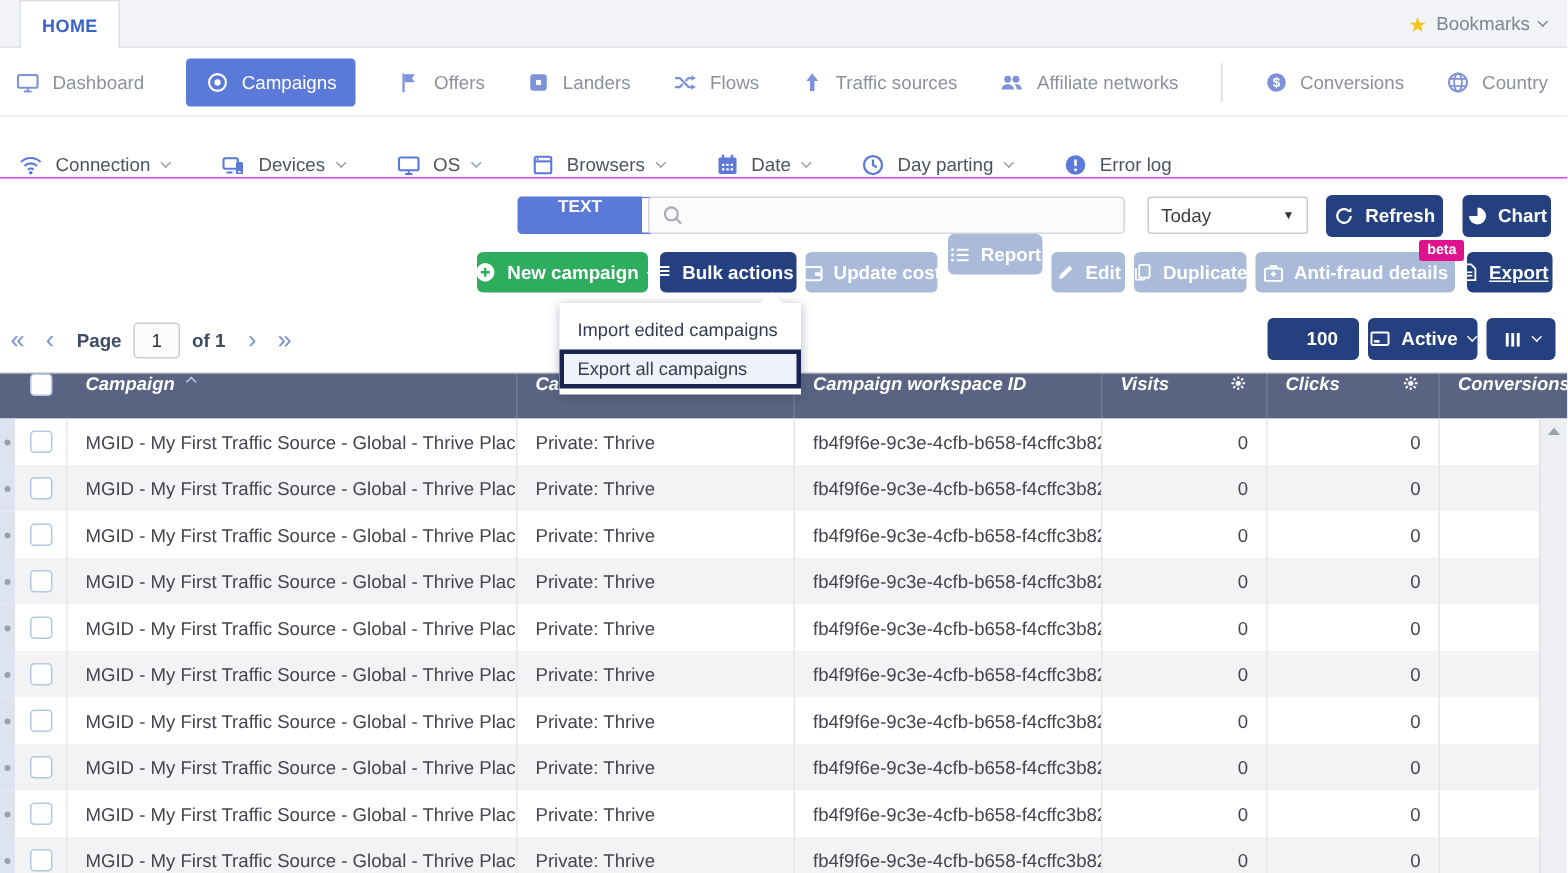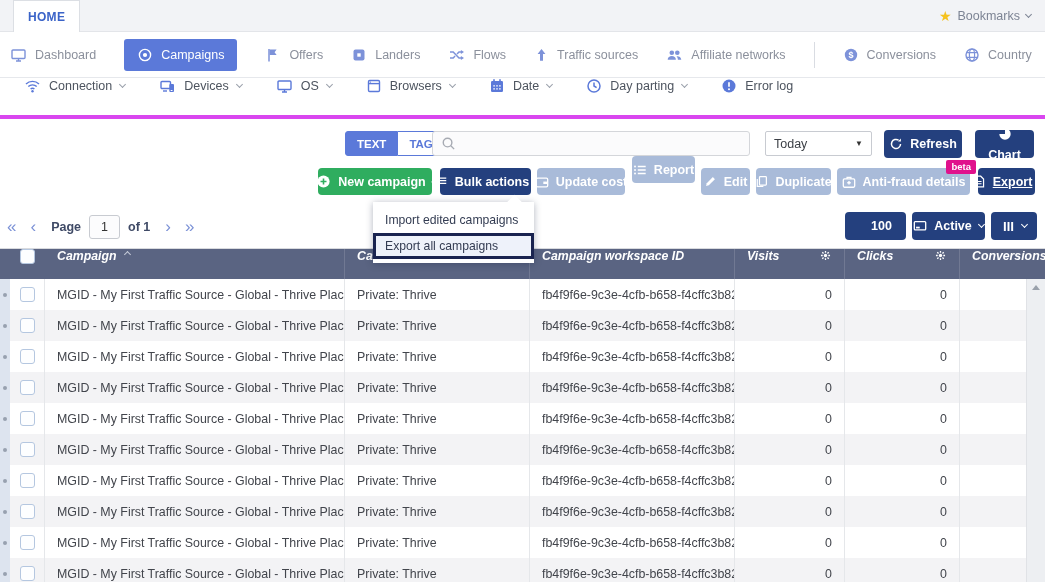--- a/index.html
+++ b/index.html
@@ -15,43 +15,43 @@
 
   
   .navbar { position:absolute; left:0; top:32px; width:1045px; height:46px; background:#fff; border-bottom:1px solid #e6e8ec; display:flex; align-items:center; padding:0 10px; gap:28px; }
   .nav-item { display:flex; align-items:center; gap:8px; font-size:12.5px; color:#8b909c; cursor:pointer; white-space:nowrap; }
   .nav-item svg { color:#7d92d9; }
   .nav-item.active { background:#5b79d9; color:#fff; border-radius:3px; padding:8px 13px; }
   .nav-item.active svg { color:#fff; }
   .nav-divider { width:1px; height:26px; background:#d9dce2; }
 
   
-  .filterbar { position:absolute; left:0; top:78px; width:1045px; height:41px; background:#fff; border-bottom:4px solid #d946ef; display:flex; align-items:flex-start; padding:0 24px; gap:34px; }
+  .filterbar { position:absolute; left:0; top:78px; width:1045px; height:41px; background:#fff; border-bottom:1px solid #d946ef; display:flex; align-items:flex-end; padding:0 12px; gap:34px; }
   .filter-item { display:flex; align-items:center; gap:8px; font-size:12.5px; color:#4d545f; cursor:pointer; white-space:nowrap; }
   .filter-item svg { color:#5b79d9; }
   .chev { display:inline-block; width:5px; height:5px; border-right:1.5px solid #9aa0ab; border-bottom:1.5px solid #9aa0ab; transform:rotate(45deg); margin-top:-3px; }
   .chev.white { border-color:#fff; }
   .chev.up { transform:rotate(-135deg); margin-top:4px; }
 
   
   .seg-toggle { position:absolute; left:345px; top:131px; height:25px; display:flex; }
-  .seg { font-size:11.5px; font-weight:bold; display:flex; align-items:center; padding:0 11px; cursor:pointer; }
+  .seg { font-size:11.5px; font-weight:bold; display:flex; padding:0 26px; cursor:pointer; }
   .seg.on { background:#5b79d9; color:#fff; border:1px solid #5b79d9; border-radius:3px 0 0 3px; }
   .seg.off { background:#fff; color:#5b79d9; border:1px solid #5b79d9; border-left:none; border-radius:0 3px 3px 0; }
   .searchbox { position:absolute; left:432px; top:131px; width:318px; height:25px; background:#fbfbfc; border:1px solid #d4d6da; border-radius:3px; display:flex; align-items:center; padding:0 8px; gap:7px; }
   .searchbox input { border:none; outline:none; background:transparent; font-size:12.5px; color:#3c4046; width:100%; font-family:"Liberation Sans", sans-serif; }
   .searchbox input::placeholder { color:#9ba0a8; }
   .select-today { position:absolute; left:765px; top:131px; width:107px; height:25px; background:#fff; border:1px solid #c8cbd1; border-radius:2px; display:flex; align-items:center; justify-content:space-between; padding:0 8px; font-size:12.5px; color:#3b3f45; cursor:pointer; }
   .select-today .sc { font-size:8px; color:#333; }
   .btn { display:flex; align-items:center; justify-content:center; gap:7px; color:#fff; font-size:12.5px; font-weight:bold; border-radius:4px; cursor:pointer; white-space:nowrap; }
   .btn.navy { background:#24407e; }
   .btn.green { background:#2fad5f; }
   .btn.light { background:#a9bbd9; }
   .btn-refresh { position:absolute; left:884px; top:130px; width:78px; height:28px;text-align:right; }
-  .btn-chart { position:absolute; left:975px; top:130px; width:59px; height:28px;flex-direction:column; }
+  .btn-chart { position:absolute; left:975px; top:130px; width:59px; height:28px; }
 
   
   .btn-new { position:absolute; left:318px; top:168px; width:114px; height:27px; }
   .btn-bulk { position:absolute; left:440px; top:168px; width:91px; height:27px; }
   .btn-cost { position:absolute; left:537px; top:168px; width:88px; height:27px; }
   .btn-report { position:absolute; left:632px; top:156px; width:63px; height:27px; }
   .btn-edit { position:absolute; left:701px; top:168px; width:49px; height:27px; }
   .btn-dup { position:absolute; left:756px; top:168px; width:75px; height:27px; }
   .btn-fraud { position:absolute; left:837px; top:168px; width:133px; height:27px; }
   .btn-export { position:absolute; left:978px; top:168px; width:57px; height:27px;text-decoration:underline; }

